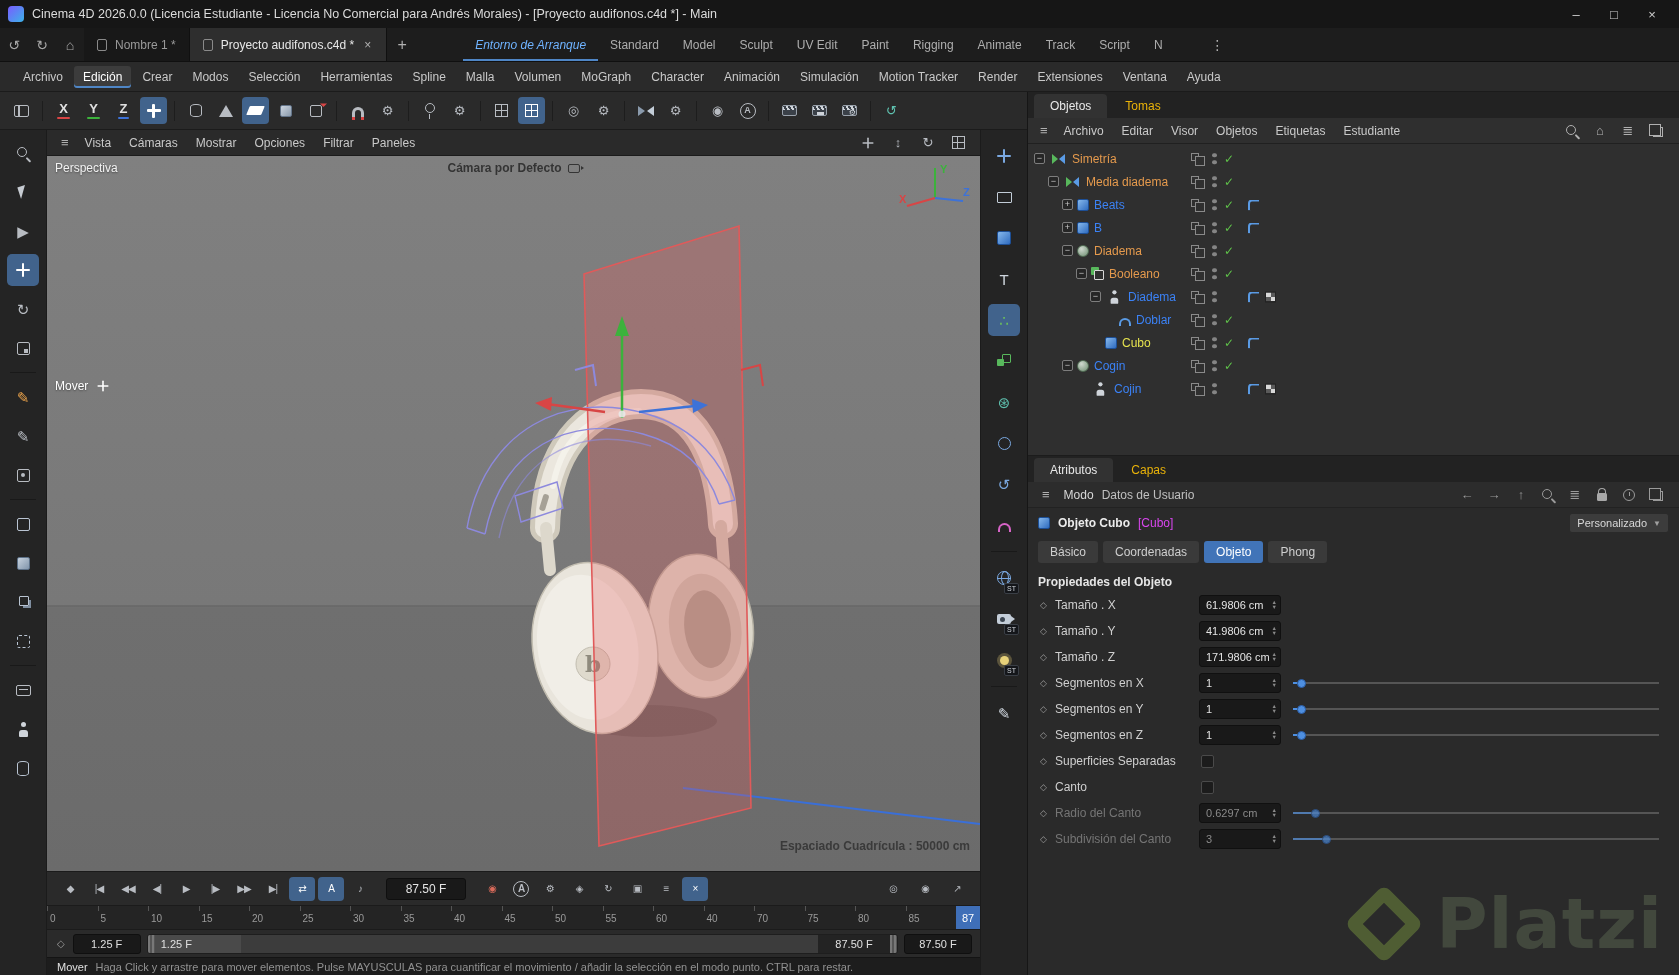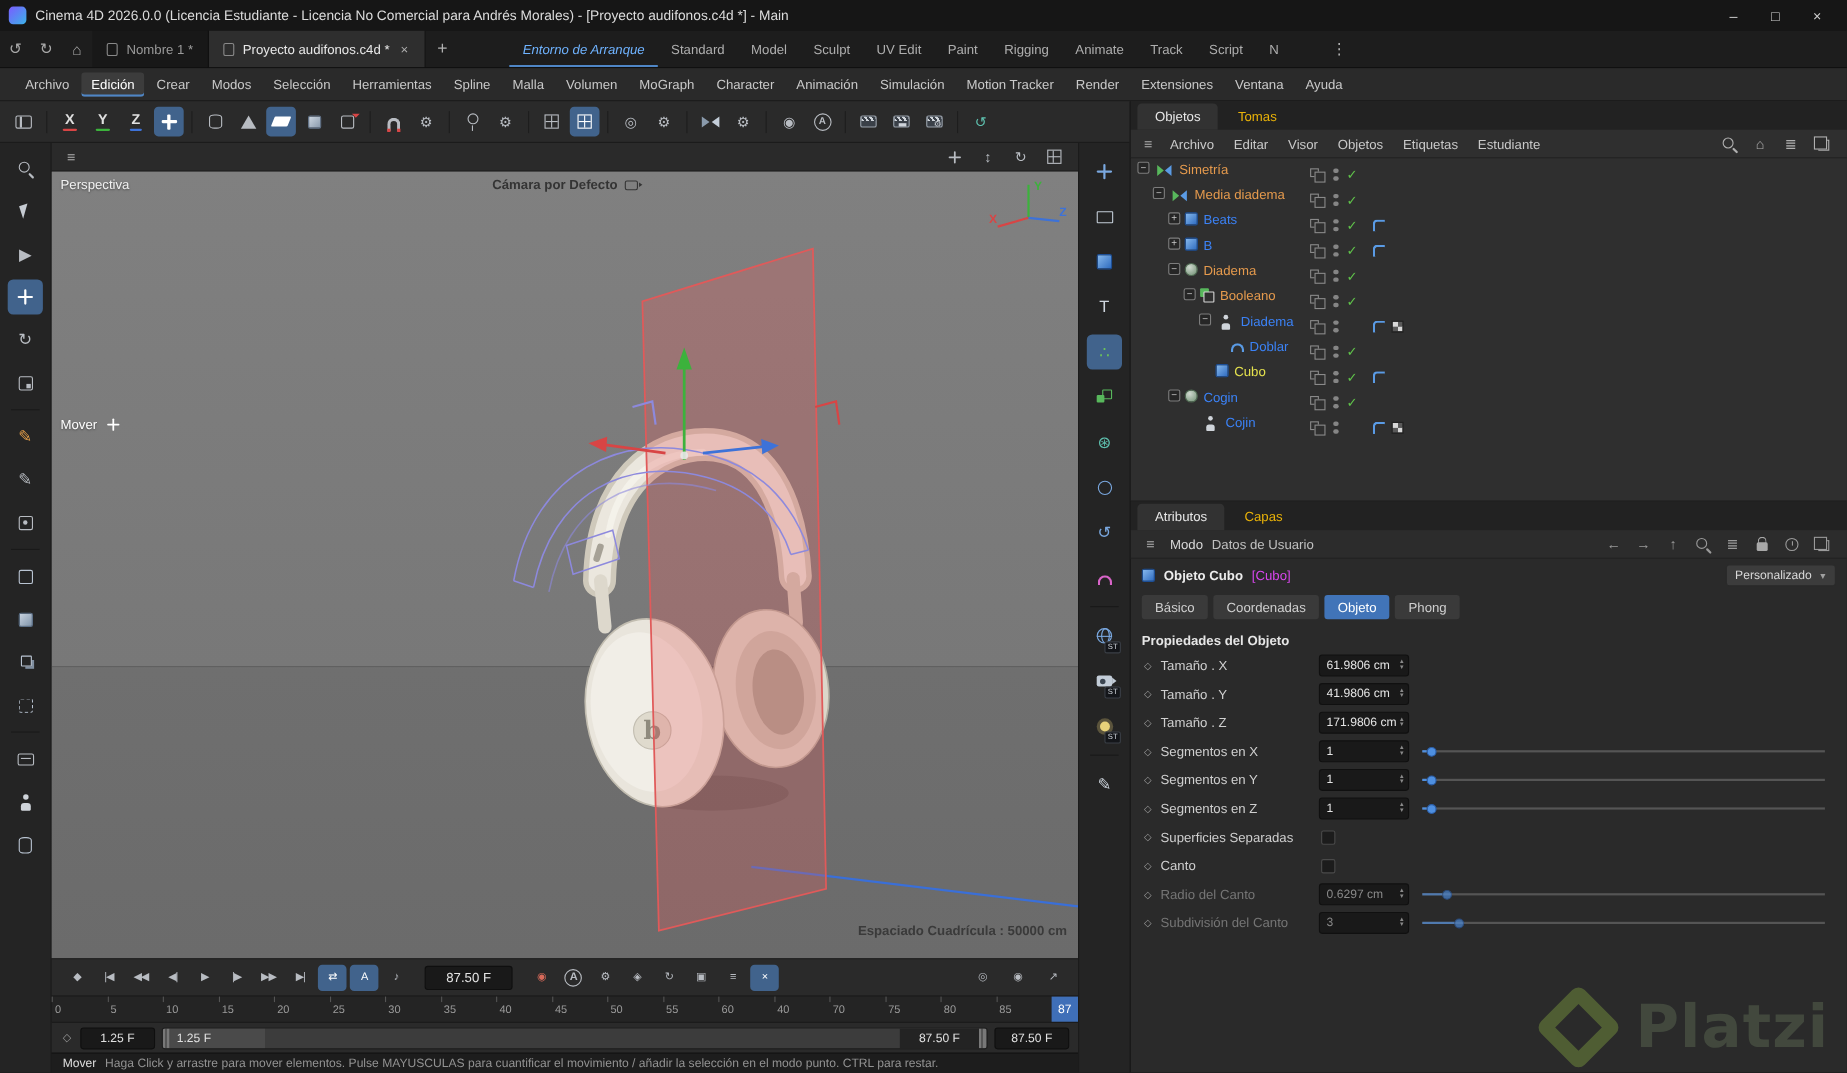--- a/index.html
+++ b/index.html
@@ -167,21 +167,21 @@
   .rpanel{flex:1;background:#2a2a2a;border-left:1px solid #161616;display:flex;flex-direction:column;position:relative;min-width:0}
   .ptabs{height:26px;background:#222;display:flex;align-items:flex-end;padding-left:6px;gap:2px}
   .ptab{padding:5px 16px;color:#eab308;border-radius:4px 4px 0 0}
   .ptab.active{background:#323232;color:#e8e8e8}
   .pmenu{height:26px;background:#2f2f2f;display:flex;align-items:center;gap:2px;padding:0 6px;border-bottom:1px solid #202020}
   .pmenu .menu-item{padding:3px 8px;font-size:12px}
   .pmenu-right{margin-left:auto;display:flex;gap:10px;align-items:center;padding-right:8px}
   .ptool{width:18px;height:18px;display:flex;align-items:center;justify-content:center;color:#b0b0b0;font-size:12px}
 
   .otree{height:312px;background:#2f2f2f;border-bottom:1px solid #1c1c1c;padding-top:3px;overflow:hidden}
-  .orow{height:23px;display:flex;align-items:flex-start;position:relative;padding-left:6px}
+  .orow{height:23px;display:flex;align-items:center;position:relative;padding-left:6px}
   .ind{width:calc(var(--lv) * 14px);flex:0 0 auto}
   .exp{width:11px;height:11px;border:1px solid #7d7d7d;border-radius:2px;background:#262626;margin-right:4px;display:flex;align-items:center;justify-content:center;color:#c8c8c8;font-size:9px;line-height:1;flex:0 0 auto}
   .exp.minus::before{content:"−"}
   .exp.plus::before{content:"+"}
   .noexp{width:15px;flex:0 0 auto}
   .oicon{width:18px;height:16px;margin-right:5px;display:flex;align-items:center;justify-content:center;flex:0 0 auto}
   .olabel{white-space:nowrap}
   .c-orange{color:#e59a4d}.c-white{color:#3b82f6}.c-yellow{color:#e5e24e}
   .c-sq{position:absolute;left:163px;top:50%;margin-top:-6px;width:8px;height:8px;border:1.2px solid #8a8a8a}
   .c-sq::after{content:"";position:absolute;left:2.5px;top:2.5px;width:8px;height:8px;border:1.2px solid #8a8a8a;background:#2f2f2f}
@@ -237,21 +237,21 @@
   .aslider{flex:1;height:14px;position:relative;margin:0 10px 0 6px}
   .aslider::before{content:"";position:absolute;left:0;right:0;top:6px;height:2px;background:#555}
   .aslider .fill{position:absolute;left:0;top:6px;height:2px;width:var(--pct);background:#4e8fe0}
   .aslider .knob{position:absolute;left:var(--pct);top:2.5px;width:9px;height:9px;border-radius:50%;background:#4e8fe0;border:1px solid #2b5ea8}
   .arow.dis .albl{color:#757575}
   .arow.dis .afield{color:#8a8a8a}
   .arow.dis .aslider .fill,.arow.dis .aslider .knob{opacity:.65}
 
   .watermark{position:absolute;right:16px;bottom:10px;display:flex;align-items:center;gap:24px;opacity:.45;pointer-events:none}
   .wm-diamond{width:56px;height:56px;border:13px solid #7d9c3f;border-radius:8px;transform:rotate(45deg)}
-  .wm-text{font-size:54px;font-weight:bold;color:#5f6e55;letter-spacing:1px;font-family:"DejaVu Sans",sans-serif}
+  .wm-text{font-size:70px;font-weight:bold;color:#5f6e55;letter-spacing:1px;font-family:"DejaVu Sans",sans-serif}
 </style>
 </head>
 <body>
 
 <div class="titlebar">
   <span class="c4d-logo"></span>
   <span class="win-title">Cinema 4D 2026.0.0 (Licencia Estudiante - Licencia No Comercial para Andrés Morales) - [Proyecto audifonos.c4d *] - Main</span>
   <span class="win-controls">
     <span class="win-btn">–</span>
     <span class="win-btn">□</span>
@@ -456,20 +456,28 @@
             <span class="gi i-fig"></span>
           </span>
           <span class="sbtn">
             <span class="gi i-cylv"></span>
           </span>
         </div>
 
       <div class="vcol">
         <div class="vmenu">
           <span class="hamb">≡</span>
+          <div style="display:flex;gap:2px">
+              <span class="menu-item">Vista</span>
+              <span class="menu-item">Cámaras</span>
+              <span class="menu-item">Mostrar</span>
+              <span class="menu-item">Opciones</span>
+              <span class="menu-item">Filtrar</span>
+              <span class="menu-item">Paneles</span>
+            </div>
           <div class="vmenu-right">
               <span class="vnav">
                 <span class="gi i-cross sm"></span>
               </span>
               <span class="vnav">
                 <span class="gi">↕</span>
               </span>
               <span class="vnav">
                 <span class="gi">↻</span>
               </span>

